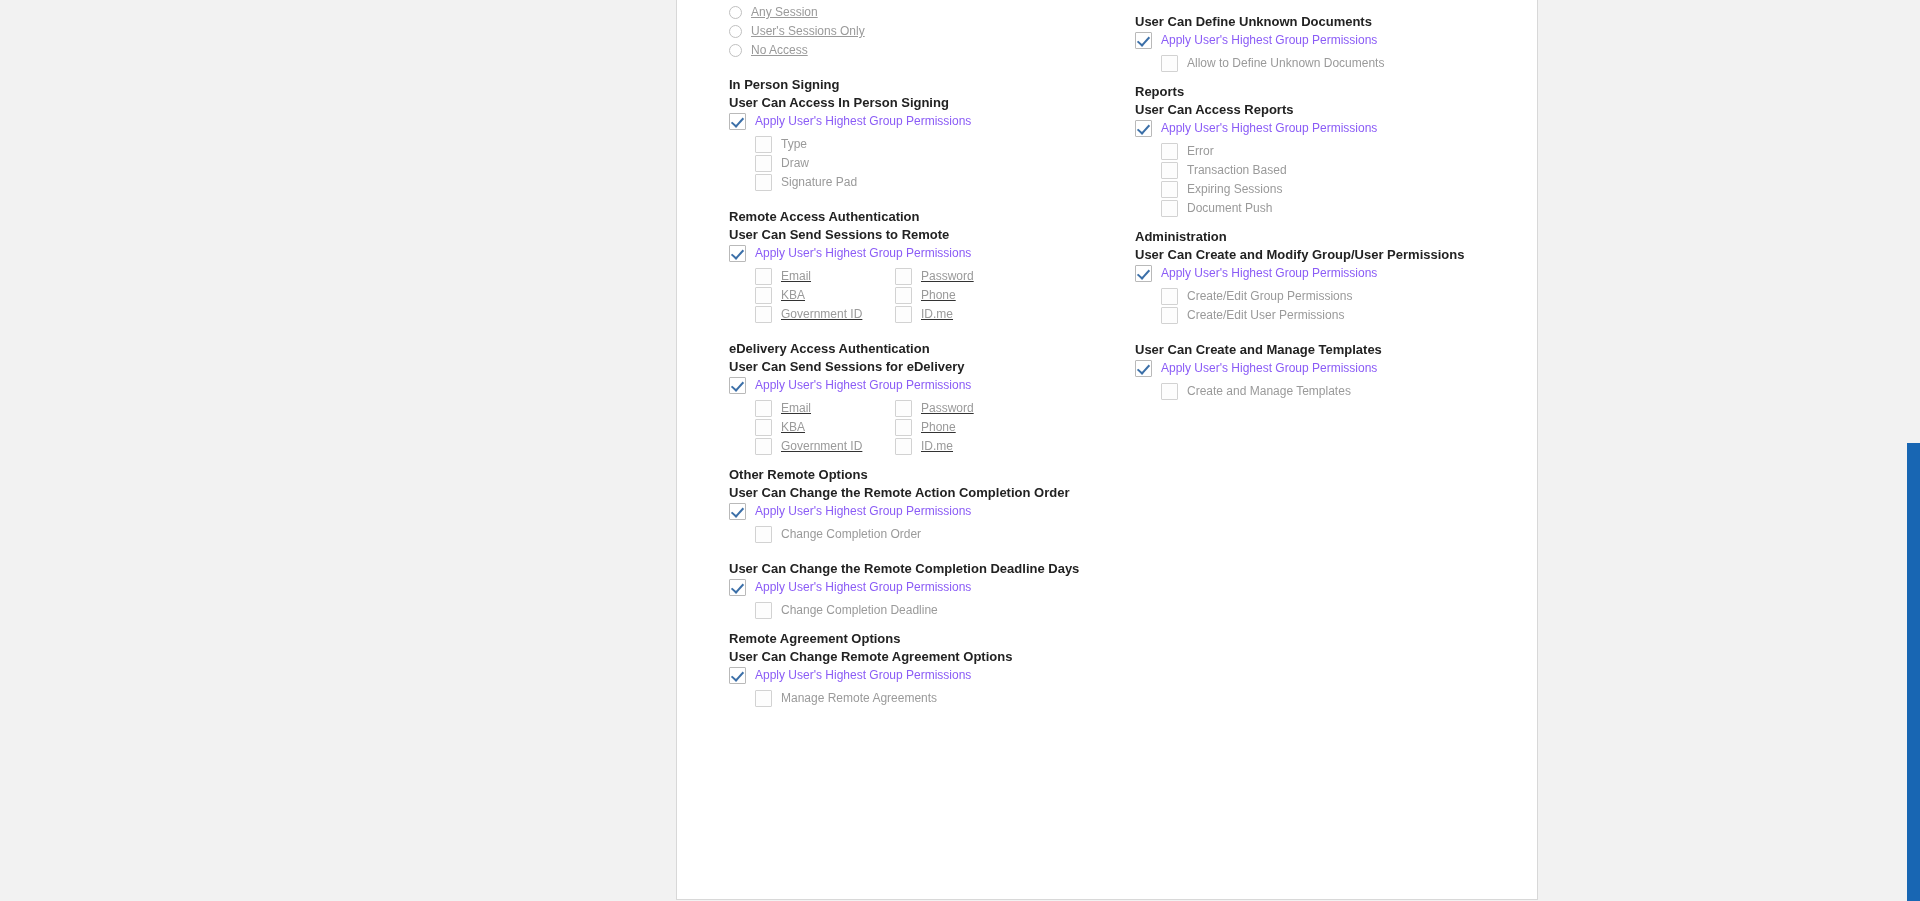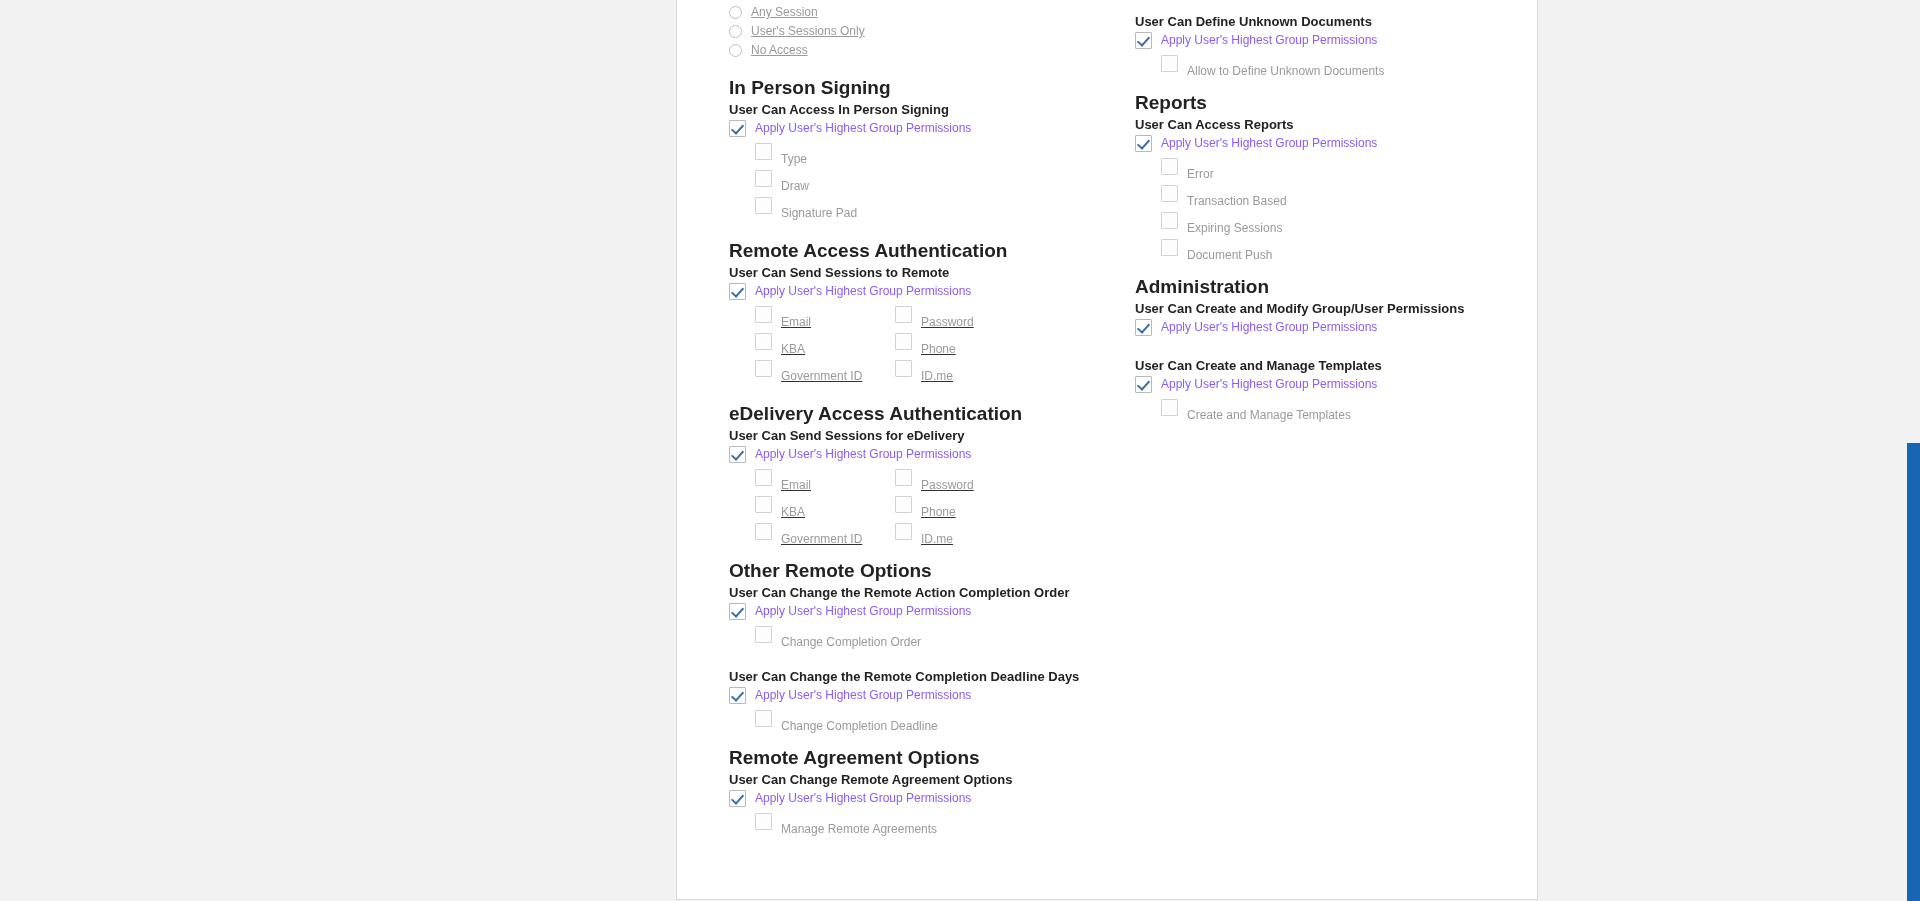--- a/index.html
+++ b/index.html
@@ -36,21 +36,21 @@
   .col {
     position: absolute;
     top: 0;
     box-sizing: border-box;
   }
   .col-left { left: 52px; width: 420px; }
   .col-right { left: 458px; width: 390px; }
 
   .sect-title {
     font-weight: bold;
-    font-size: 19px;
+    font-size: 13px;
     color: #222;
     margin: 0 0 3px 0;
   }
   .sub-title {
     font-weight: bold;
     font-size: 13px;
     color: #222;
     margin: 0 0 3px 0;
   }
   .row {
@@ -88,21 +88,20 @@
   }
   .cb-label {
     margin-left: 9px;
     line-height: 17px;
     font-size: 12px;
     color: #8b5cf6;
     white-space: nowrap;
   }
   .cb-label.dim {
     color: #9a9a9a;
-    margin-top: 8px;
   }
   .cb-label.wrap {
     white-space: normal;
     line-height: 15px;
     max-width: 110px;
   }
   .radio {
     width: 13px;
     height: 13px;
     border: 1px solid #c0c0c0;
@@ -380,20 +379,30 @@
 
     <div class="gap-s"></div>
 
     <div>
       <div class="sect-title">Administration</div>
       <div class="sub-title">User Can Create and Modify Group/User Permissions</div>
       <div class="row apply">
         <span class="cb checked"></span>
         <span class="cb-label">Apply User's Highest Group Permissions</span>
       </div>
+      <div class="indent1">
+        <div class="row">
+          <span class="cb disabled"></span>
+          <span class="cb-label dim">Create/Edit Group Permissions</span>
+        </div>
+        <div class="row">
+          <span class="cb disabled"></span>
+          <span class="cb-label dim">Create/Edit User Permissions</span>
+        </div>
+      </div>
 
       <div class="gap-m"></div>
 
       <div class="sub-title">User Can Create and Manage Templates</div>
       <div class="row apply">
         <span class="cb checked"></span>
         <span class="cb-label">Apply User's Highest Group Permissions</span>
       </div>
       <div class="indent1">
         <div class="row">

